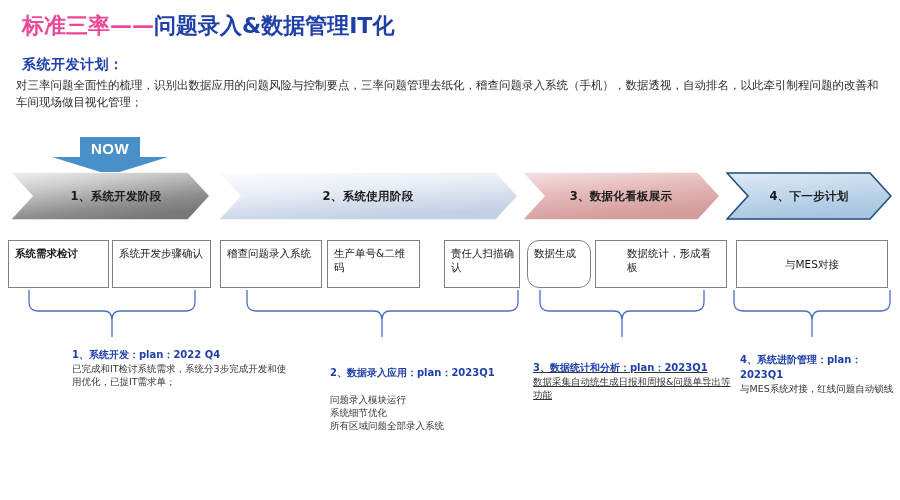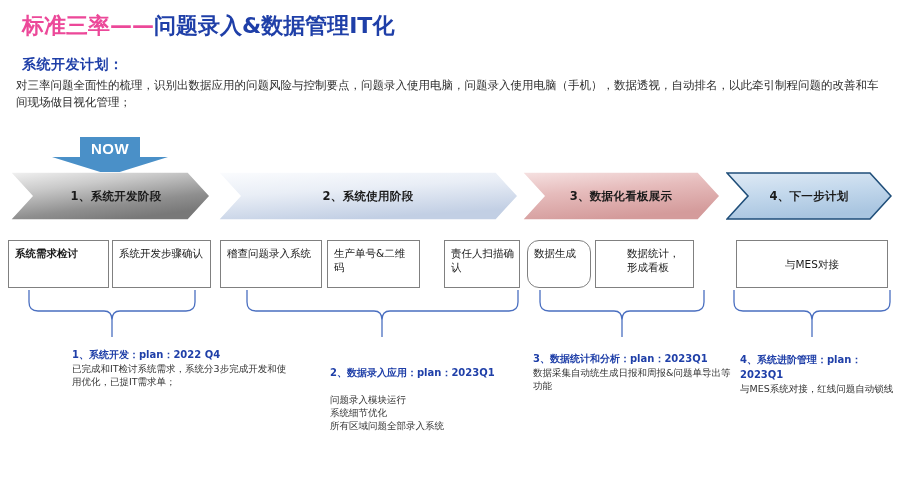--- a/index.html
+++ b/index.html
@@ -61,21 +61,21 @@
 </head>
 <body>
 
 <div class="slide">
 
   <div class="title">
     <span class="red">标准三率——</span><span class="blue">问题录入&amp;数据管理IT化</span>
   </div>
 
   <div class="subhead">系统开发计划：</div>
-  <div class="para">对三率问题全面性的梳理，识别出数据应用的问题风险与控制要点，问题录入使用电脑，问题录入使用电脑（手机），数据透视，自动排名，以此牵引制程问题的改善和车间现场做目视化管理；</div>
+  <div class="para">对三率问题全面性的梳理，识别出数据应用的问题风险与控制要点，三率问题管理去纸化，稽查问题录入系统（手机），数据透视，自动排名，以此牵引制程问题的改善和车间现场做目视化管理；</div>
 
   <div class="now-wrap">
     <svg class="now-arrow" viewBox="0 0 120 38" width="120" height="38">
       <polygon points="30,0 90,0 90,20 118,20 60,38 2,20 30,20" fill="#4a90c8"></polygon>
     </svg>
     <div class="now-label">NOW</div>
   </div>
 
   <div class="chev" id="chev1">
     <svg width="200" height="48" viewBox="0 0 200 48">
@@ -133,21 +133,21 @@
     </svg>
     <div class="lbl">4、下一步计划</div>
   </div>
 
   <div class="box" style="left:8px;width:101px;font-weight:bold;">系统需求检讨</div>
   <div class="box" style="left:112px;width:99px;">系统开发步骤确认</div>
   <div class="box" style="left:220px;width:102px;">稽查问题录入系统</div>
   <div class="box" style="left:327px;width:93px;">生产单号&amp;二维码</div>
   <div class="box" style="left:444px;width:76px;">责任人扫描确认</div>
   <div class="box" style="left:527px;width:64px;border-radius:12px;">数据生成</div>
-  <div class="box" style="left:595px;width:99px;padding-left:31px;">数据统计，形成看板</div>
+  <div class="box" style="left:595px;width:132px;padding-left:31px;">数据统计，形成看板</div>
   <div class="box mid" style="left:736px;width:152px;">与MES对接</div>
 
   <svg class="brace" style="left:27px;" width="170" height="50" viewBox="0 0 170 50">
     <path d="M2,1 L2,13 Q2,22 11,22 L77,22 Q85,22 85,31 Q85,22 93,22 L159,22 Q168,22 168,13 L168,1" fill="none" stroke="#4a6fc0" stroke-width="1.3"></path>
     <path d="M85,31 L85,48" fill="none" stroke="#4a6fc0" stroke-width="1.3"></path>
   </svg>
 
   <svg class="brace" style="left:245px;" width="275" height="50" viewBox="0 0 275 50">
     <path d="M2,1 L2,13 Q2,22 11,22 L129,22 Q137,22 137,31 Q137,22 145,22 L264,22 Q273,22 273,13 L273,1" fill="none" stroke="#4a6fc0" stroke-width="1.3"></path>
     <path d="M137,31 L137,48" fill="none" stroke="#4a6fc0" stroke-width="1.3"></path>
@@ -168,21 +168,21 @@
     <span>已完成和IT检讨系统需求，系统分3步完成开发和使用优化，已提IT需求单；</span>
   </div>
 
   <div class="note" style="left:330px;top:352px;width:215px;white-space:pre-line;">
     <span class="h">2、数据录入应用：plan：2023Q1</span>
     <span>问题录入模块运行
 系统细节优化
 所有区域问题全部录入系统</span>
   </div>
 
-  <div class="note" style="left:533px;top:351px;width:200px;">
+  <div class="note" style="left:533px;top:360px;width:200px;text-decoration:underline;">
     <span class="h">3、数据统计和分析：plan：2023Q1</span>
     <span>数据采集自动统生成日报和周报&amp;问题单导出等功能</span>
   </div>
 
   <div class="note" style="left:740px;top:352px;width:156px;">
     <span class="h">4、系统进阶管理：plan：2023Q1</span>
     <span>与MES系统对接，红线问题自动锁线</span>
   </div>
 
 </div>

